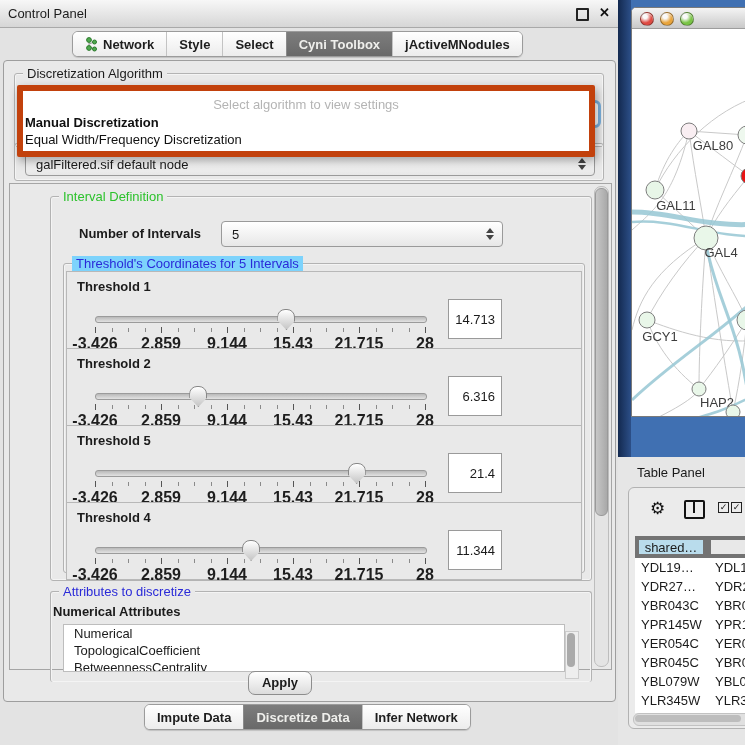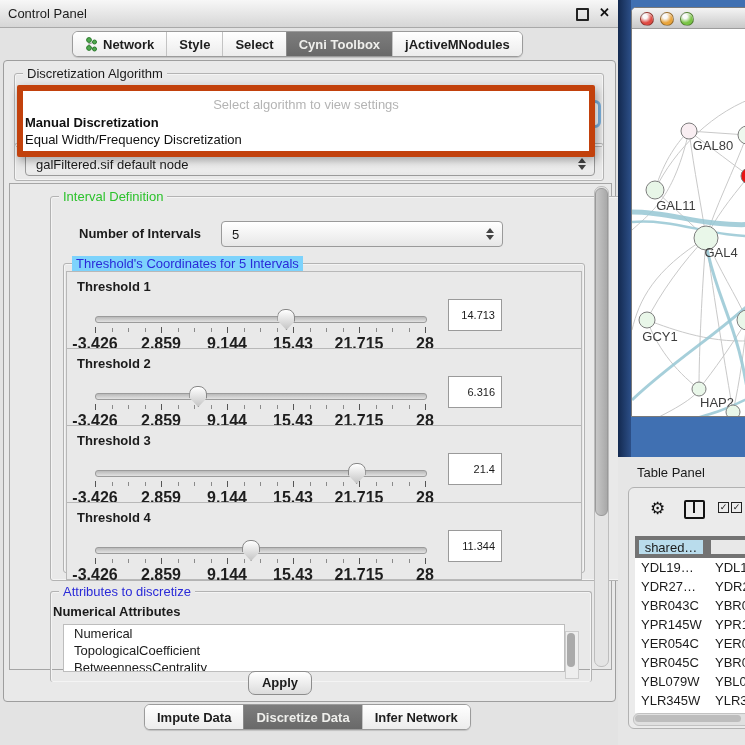--- a/index.html
+++ b/index.html
@@ -52,22 +52,22 @@
   .trow .tlabel{position:absolute;left:10px;top:7px;font-size:13px;font-weight:bold;}
   .track{position:absolute;left:28px;top:44px;width:330px;height:5px;border-radius:3px;
          background:linear-gradient(#b9b9b9,#e2e2e2);border:1px solid #9b9b9b;}
   .thumb{position:absolute;top:37px;width:16px;height:19px;background:linear-gradient(#ffffff,#c6c6c6);
          border:1px solid #878787;border-radius:8px 8px 3px 3px;
          clip-path:polygon(0 0,100% 0,100% 55%,50% 100%,0 55%);}
   .tick{position:absolute;top:55px;width:1px;background:#555;}
   .tick.minor{height:4px;top:56px;background:#8a8a8a;}
   .tick.major{height:6px;}
   .ticklab{position:absolute;top:63px;font-size:16px;font-weight:bold;color:#1e1e1e;transform:translateX(-50%);white-space:nowrap;}
-  .valbox{position:absolute;left:381px;top:27px;width:54px;height:32px;background:#fff;border:1px solid #9a9a9a;
-          font-size:11px;display:flex;align-items:center;justify-content:flex-end;padding-right:6px;box-sizing:border-box;}
+  .valbox{position:absolute;left:381px;top:27px;width:54px;height:40px;background:#fff;border:1px solid #9a9a9a;
+          font-size:13px;display:flex;align-items:center;justify-content:flex-end;padding-right:6px;box-sizing:border-box;}
   
   .attrlist{position:absolute;left:12px;top:32px;width:500px;height:46px;background:#fff;border:1px solid #bdbdbd;
             overflow:hidden;font-size:13px;}
   .attrlist .it{padding:1px 0 1px 10px;}
   .listscroll{position:absolute;right:-14px;top:0px;width:12px;height:46px;background:#eee;border:1px solid #ccc;}
   .listscroll .lt{position:absolute;left:1px;top:1px;width:8px;height:34px;background:#aaa;border-radius:5px;}
   .applybtn{position:absolute;left:244px;top:610px;width:62px;height:22px;background:linear-gradient(#ffffff,#dcdcdc);
             border:1px solid #8d8d8d;border-radius:7px;font-size:13px;font-weight:bold;text-align:center;line-height:21px;}
   
   .right-pane{position:absolute;left:618px;top:0;width:127px;height:745px;background:#4070b2;overflow:hidden;}
@@ -161,21 +161,21 @@
           <span class="cv">galFiltered.sif default node</span>
           <span class="spin">
               <i class="up"></i>
               <i class="dn"></i>
             </span>
         </div>
       </div>
 
       <div class="scrollpane">
 
-        <div class="groupbox" style="left:40px;top:12px;width:540px;height:383px;background:#e9e9e9;padding-left:40px;">
+        <div class="groupbox" style="left:40px;top:12px;width:540px;height:383px;background:#e9e9e9;">
           <span class="grouptitle gt-green">Interval Definition</span>
 
           <span style="position:absolute;left:28px;top:29px;font-size:13px;font-weight:bold;">Number of Intervals</span>
           <div class="combo" style="left:170px;top:24px;width:280px;height:24px;">
             <span class="cv">5</span>
             <span class="spin">
                 <i class="up"></i>
                 <i class="dn"></i>
               </span>
           </div>
@@ -243,21 +243,21 @@
                   <div class="tick minor" style="left: 341.5px;"></div>
                   <div class="tick major" style="left: 358px;"></div>
                   <div class="ticklab" style="left: 28px;">-3.426</div>
                   <div class="ticklab" style="left: 94px;">2.859</div>
                   <div class="ticklab" style="left: 160px;">9.144</div>
                   <div class="ticklab" style="left: 226px;">15.43</div>
                   <div class="ticklab" style="left: 292px;">21.715</div>
                   <div class="ticklab" style="left: 358px;">28</div>
                 </div>
                 <div class="trow">
-    <span class="tlabel">Threshold 3</span>
+    <span class="tlabel">Threshold 5</span>
     <div class="track"></div>
     <div class="thumb" style="left: 280.694px;"></div>
     <div class="valbox">21.4</div>
   <div class="tick major" style="left: 28px;"></div>
                   <div class="tick minor" style="left: 44.5px;"></div>
                   <div class="tick minor" style="left: 61px;"></div>
                   <div class="tick minor" style="left: 77.5px;"></div>
                   <div class="tick major" style="left: 94px;"></div>
                   <div class="tick minor" style="left: 110.5px;"></div>
                   <div class="tick minor" style="left: 127px;"></div>

